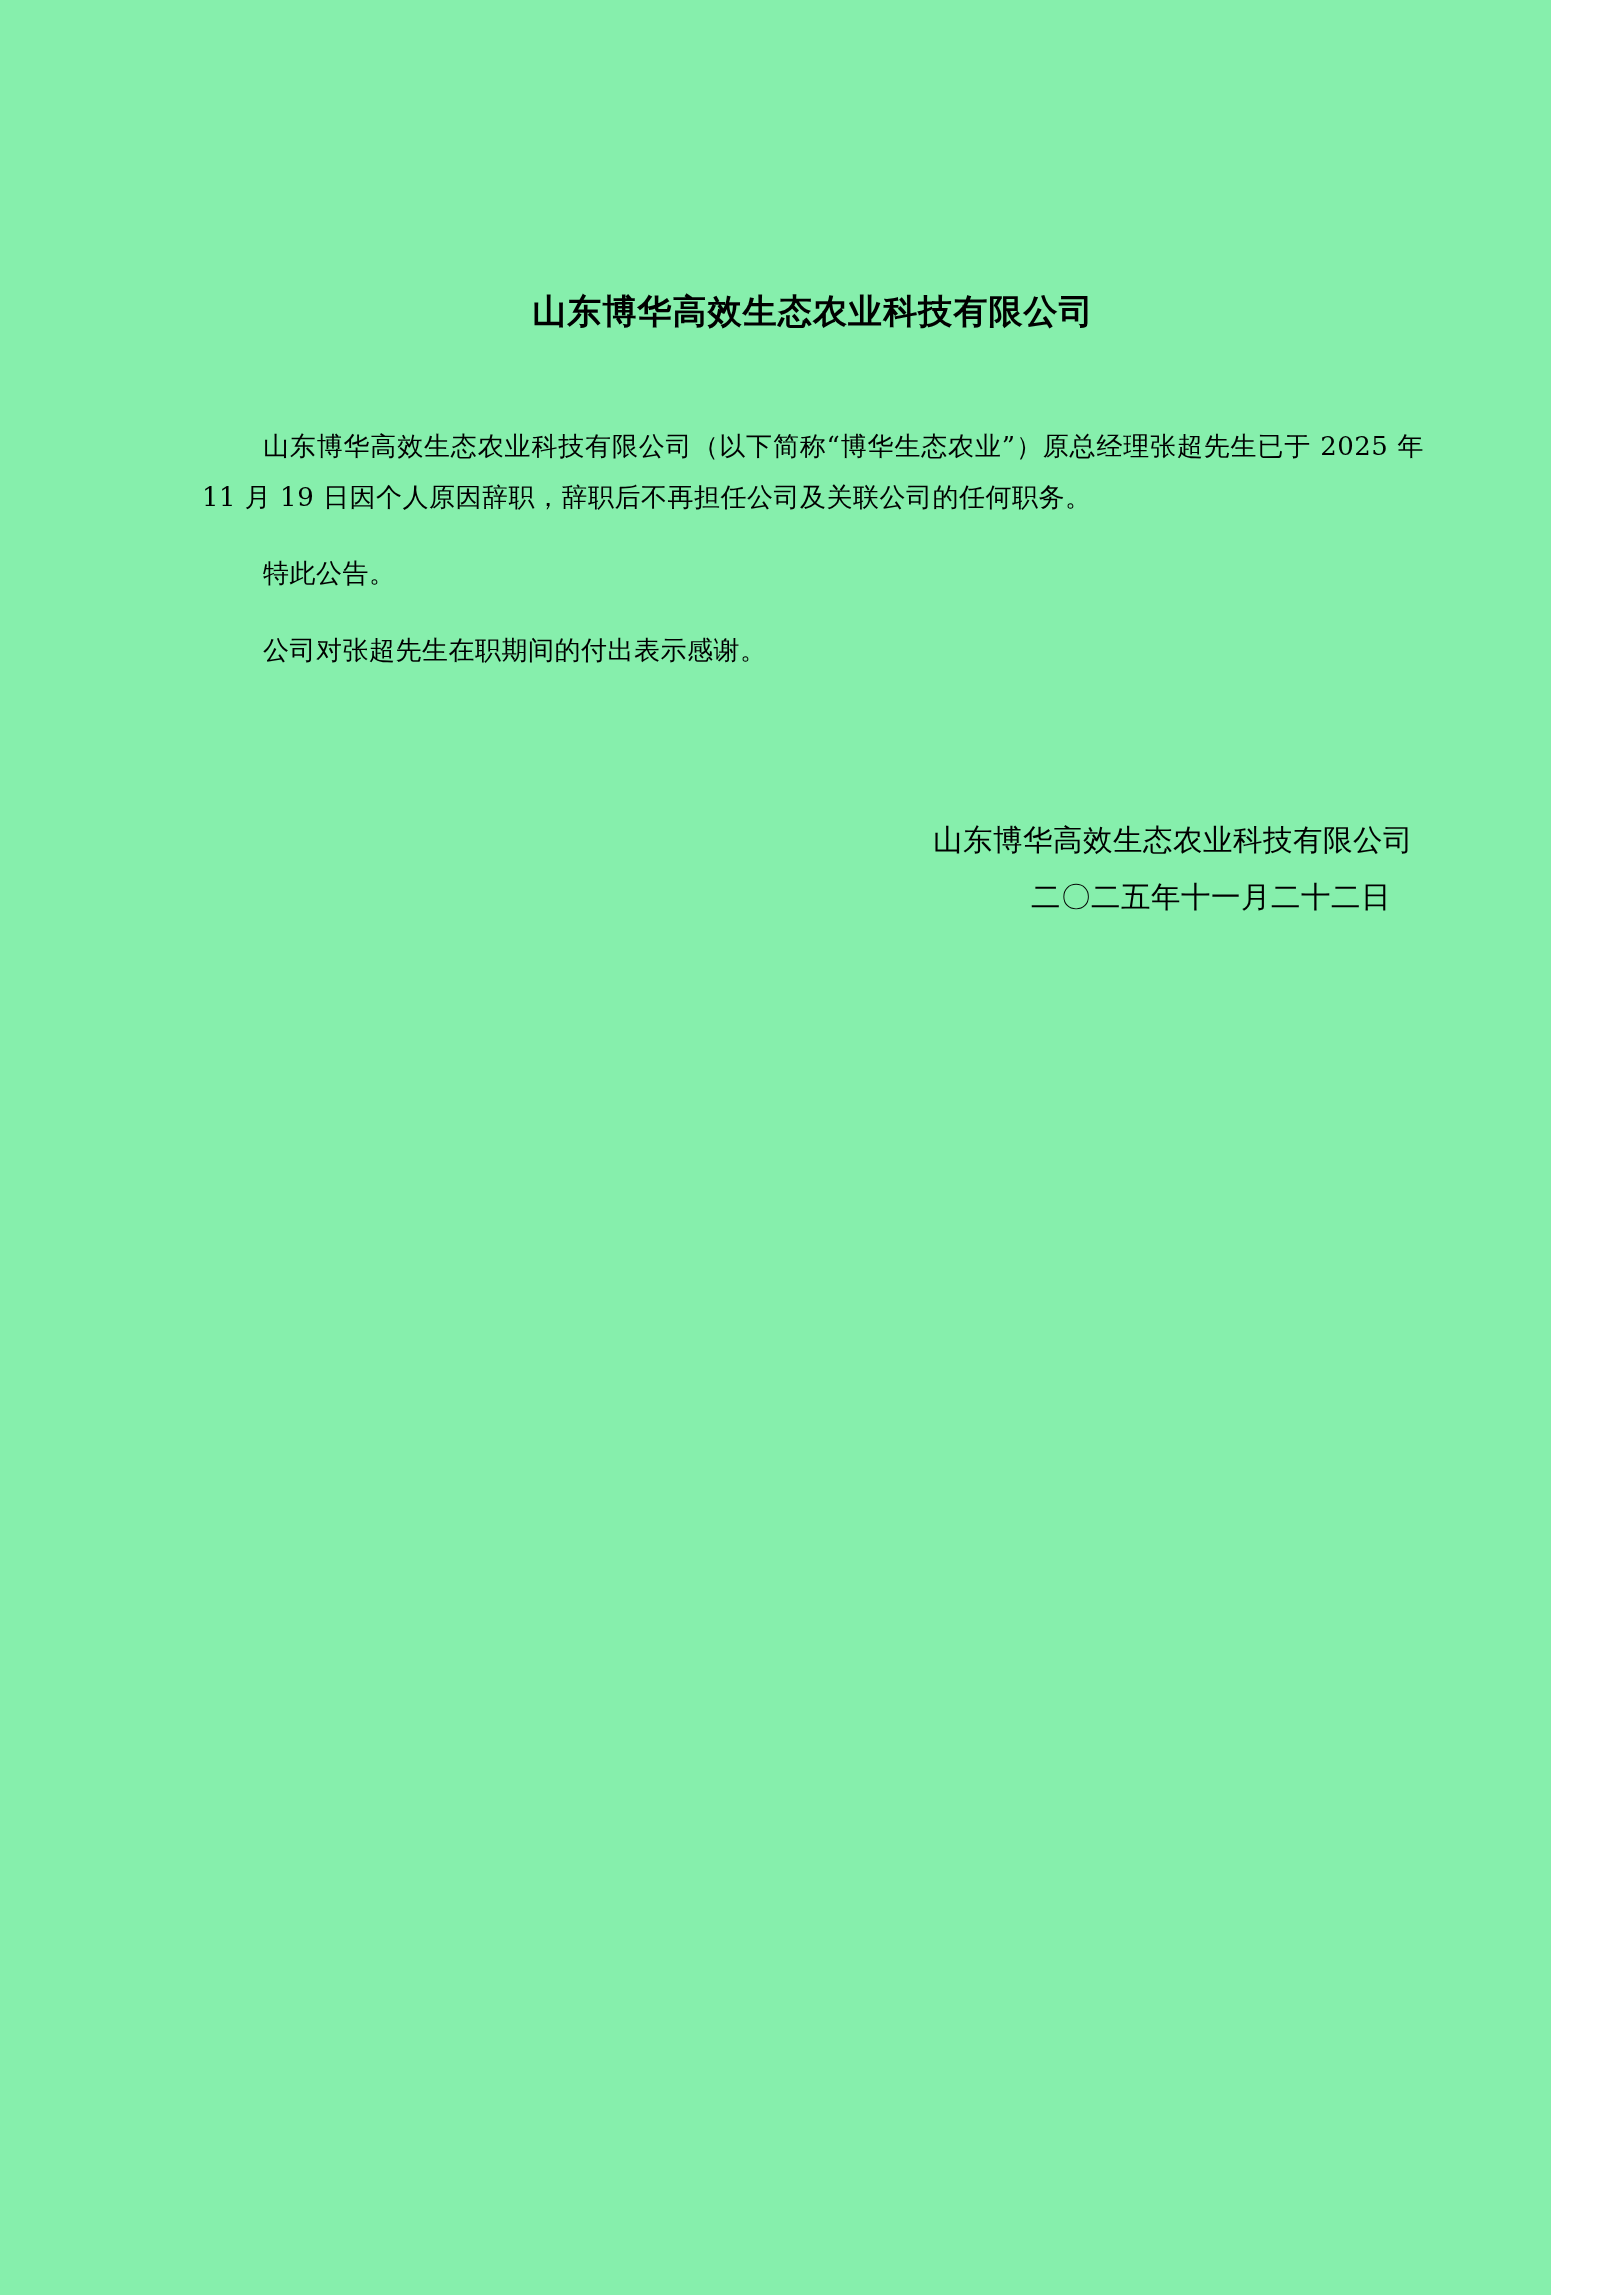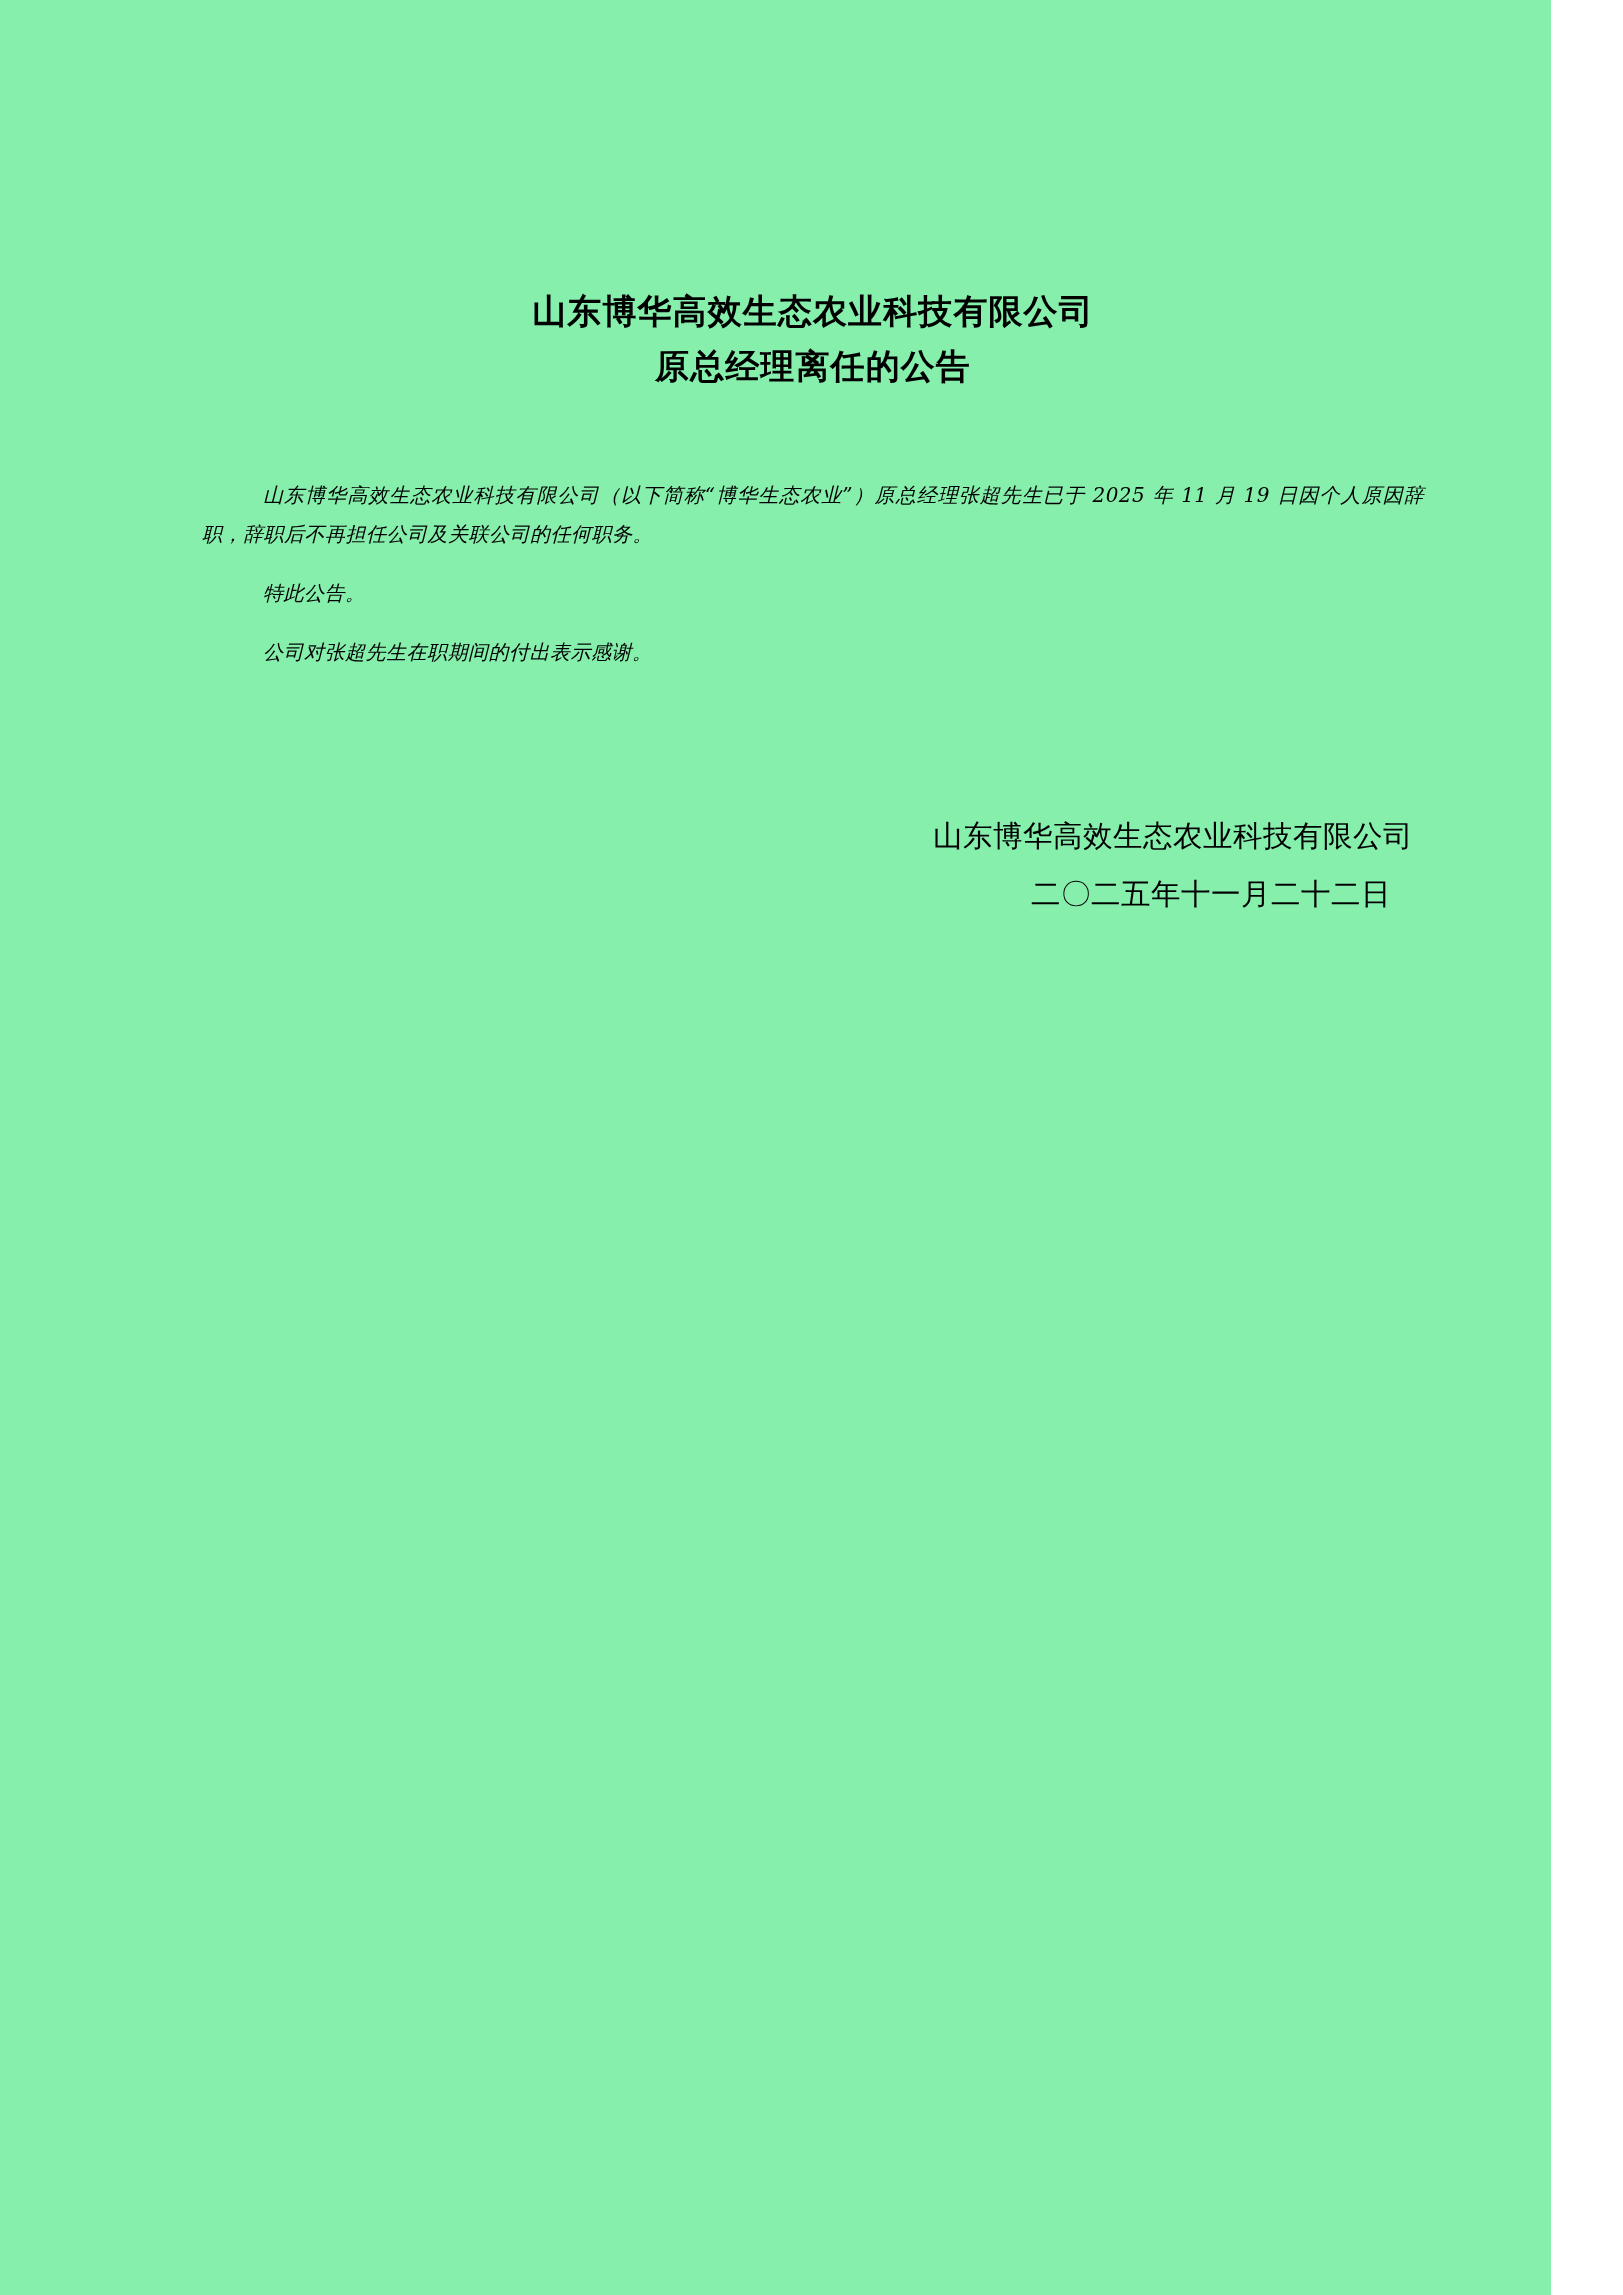--- a/index.html
+++ b/index.html
@@ -34,28 +34,27 @@
     font-size: 34px;
     font-weight: bold;
     letter-spacing: 1.1px;
     line-height: 1.62;
     color: #000000;
   }
   .body-block {
     margin-top: 82px;
   }
   .para {
-    font-size: 20px;
+    font-size: 26px;
     line-height: 1.95;
     text-indent: 61px;
     letter-spacing: 0.5px;
     color: #000000;
     text-align: justify;
     text-justify: inter-ideograph;
-    font-style: italic;
   }
   .para + .para {
     margin-top: 2.2px;
   }
   .sign-block {
     margin-top: 136px;
     text-align: right;
     padding-right: 11px;
   }
   .sign-line {
@@ -69,21 +68,20 @@
   }
 </style>
 </head>
 <body>
 
 <div class="page">
   <div class="content">
 
     <div class="title-block">
       <div class="title-line">山东博华高效生态农业科技有限公司</div>
-      <div class="title-line">原总经理离任的公告</div>
     </div>
 
     <div class="body-block">
       <p class="para">山东博华高效生态农业科技有限公司（以下简称“博华生态农业”）原总经理张超先生已于 2025 年 11 月 19 日因个人原因辞职，辞职后不再担任公司及关联公司的任何职务。</p>
       <p class="para">特此公告。</p>
       <p class="para">公司对张超先生在职期间的付出表示感谢。</p>
     </div>
 
     <div class="sign-block">
       <div class="sign-line">山东博华高效生态农业科技有限公司</div>

